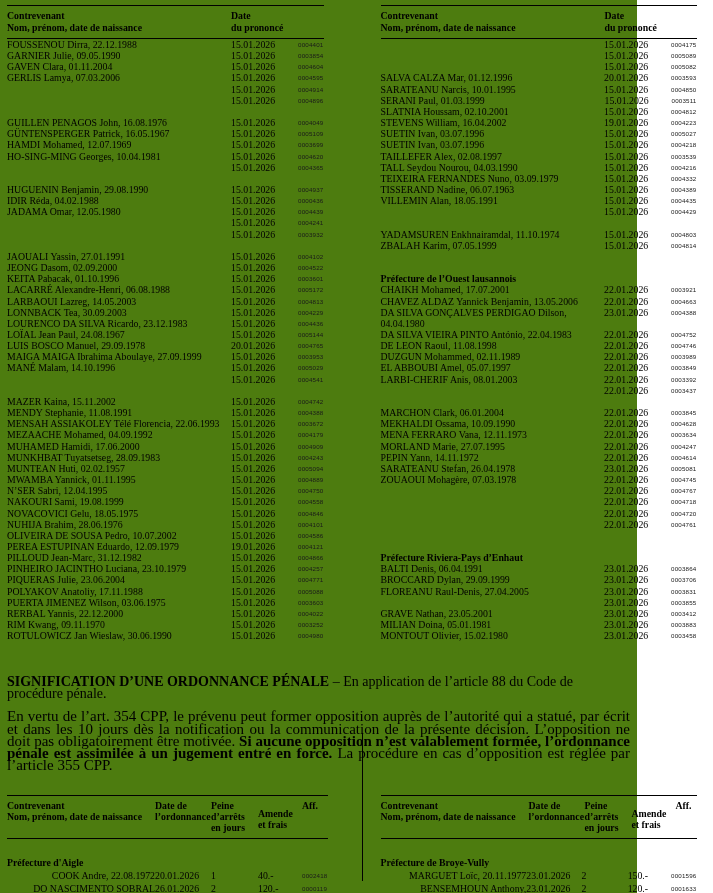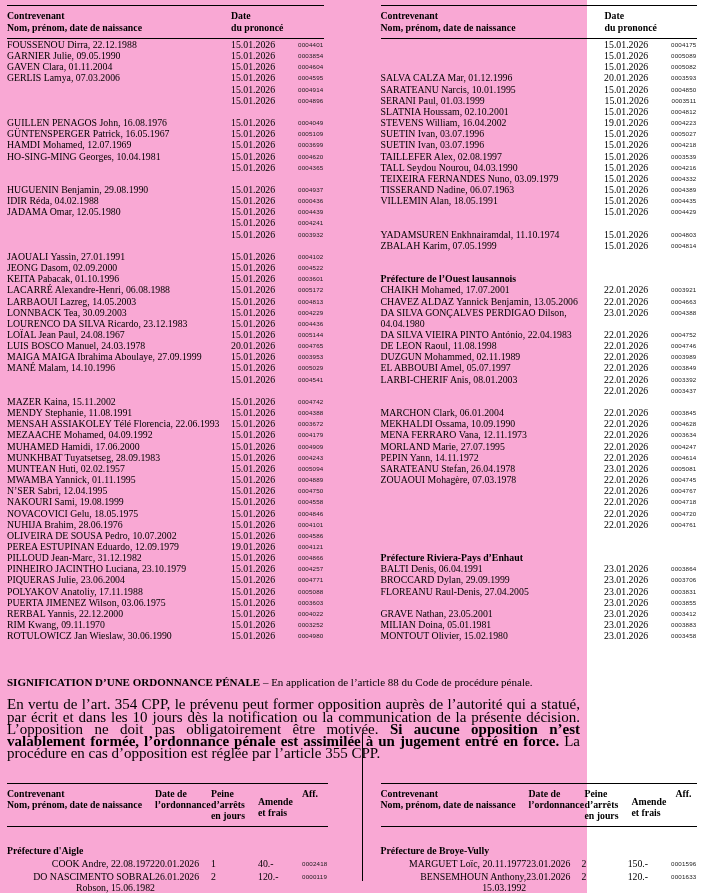--- a/index.html
+++ b/index.html
@@ -1,35 +1,35 @@
 <!DOCTYPE html>
 <html><head>
 <meta charset="utf-8">
 <style>
   html,body{margin:0;padding:0;background:#fff;}
   body{width:713px;height:893px;overflow:hidden;}
-  .page{position:relative;width:587px;height:893px;box-sizing:border-box;padding-top:5px;
-        background:#f9a8d4;color:#000;font-family:"Liberation Serif","DejaVu Serif",serif;}
+  .page{position:relative;width:637px;height:893px;box-sizing:border-box;padding-top:5px;
+        background:#4d7c0f;color:#000;font-family:"Liberation Serif","DejaVu Serif",serif;}
   .top-cols{display:flex;}
   .colL{margin-left:7px;width:326px;}
   .colR{margin-left:57px;width:316px;}
   .thead{border-top:1.6px solid #000;border-bottom:1px solid #000;padding:4px 0 5px;
          display:flex;font-weight:bold;font-size:9.8px;line-height:11.5px;}
   .th-name{width:224px;}
   .rows{}
   .row{display:flex;align-items:flex-start;min-height:11.15px;font-size:9.8px;line-height:11.15px;}
   .row.gap{height:11.15px;}
   .row.section{font-weight:bold;}
   .cell{display:block;}
   .c-name{width:224px;}
   .c-date{width:60px;}
   .c-aff{font-family:"Liberation Sans","DejaVu Sans",sans-serif;font-size:6.2px;line-height:7px;
          padding-top:2px;margin-left:7px;color:#1a1a1a;letter-spacing:.2px;}
   .notice{margin:35px 7px 0 7px;}
-  .notice-title-line{font-size:11px;line-height:12px;}
+  .notice-title-line{font-size:14px;line-height:12px;}
   .nt{font-weight:bold;}
   .notice-body{margin-top:10px;font-size:15px;line-height:12.2px;text-align:justify;}
   .nb-bold{font-weight:bold;}
   .bottom-cols{display:flex;margin-top:24px;}
   .btL{margin-left:7px;width:330px;}
   .btR{margin-left:53px;width:316px;}
   .bthead{border-top:1.6px solid #000;border-bottom:1px solid #000;padding:4px 0 5px;
           display:flex;font-weight:bold;font-size:9.8px;line-height:11px;}
   .bh-name{width:148px;}
   .bh-date{width:56px;}
@@ -181,21 +181,21 @@
             <span class="cell c-name">LOURENCO DA SILVA Ricardo, 23.12.1983</span>
             <span class="cell c-date">15.01.2026</span>
             <span class="cell c-aff">0004436</span>
           </div>
           <div class="row">
             <span class="cell c-name">LOÏAL Jean Paul, 24.08.1967</span>
             <span class="cell c-date">15.01.2026</span>
             <span class="cell c-aff">0005144</span>
           </div>
           <div class="row">
-            <span class="cell c-name">LUIS BOSCO Manuel, 24.03.1978</span>
+            <span class="cell c-name">LUIS BOSCO Manuel, 29.09.1978</span>
             <span class="cell c-date">20.01.2026</span>
             <span class="cell c-aff">0004765</span>
           </div>
           <div class="row">
             <span class="cell c-name">MAIGA MAIGA Ibrahima Aboulaye, 27.09.1999</span>
             <span class="cell c-date">15.01.2026</span>
             <span class="cell c-aff">0003953</span>
           </div>
           <div class="row">
             <span class="cell c-name">MANÉ Malam, 14.10.1996</span>

